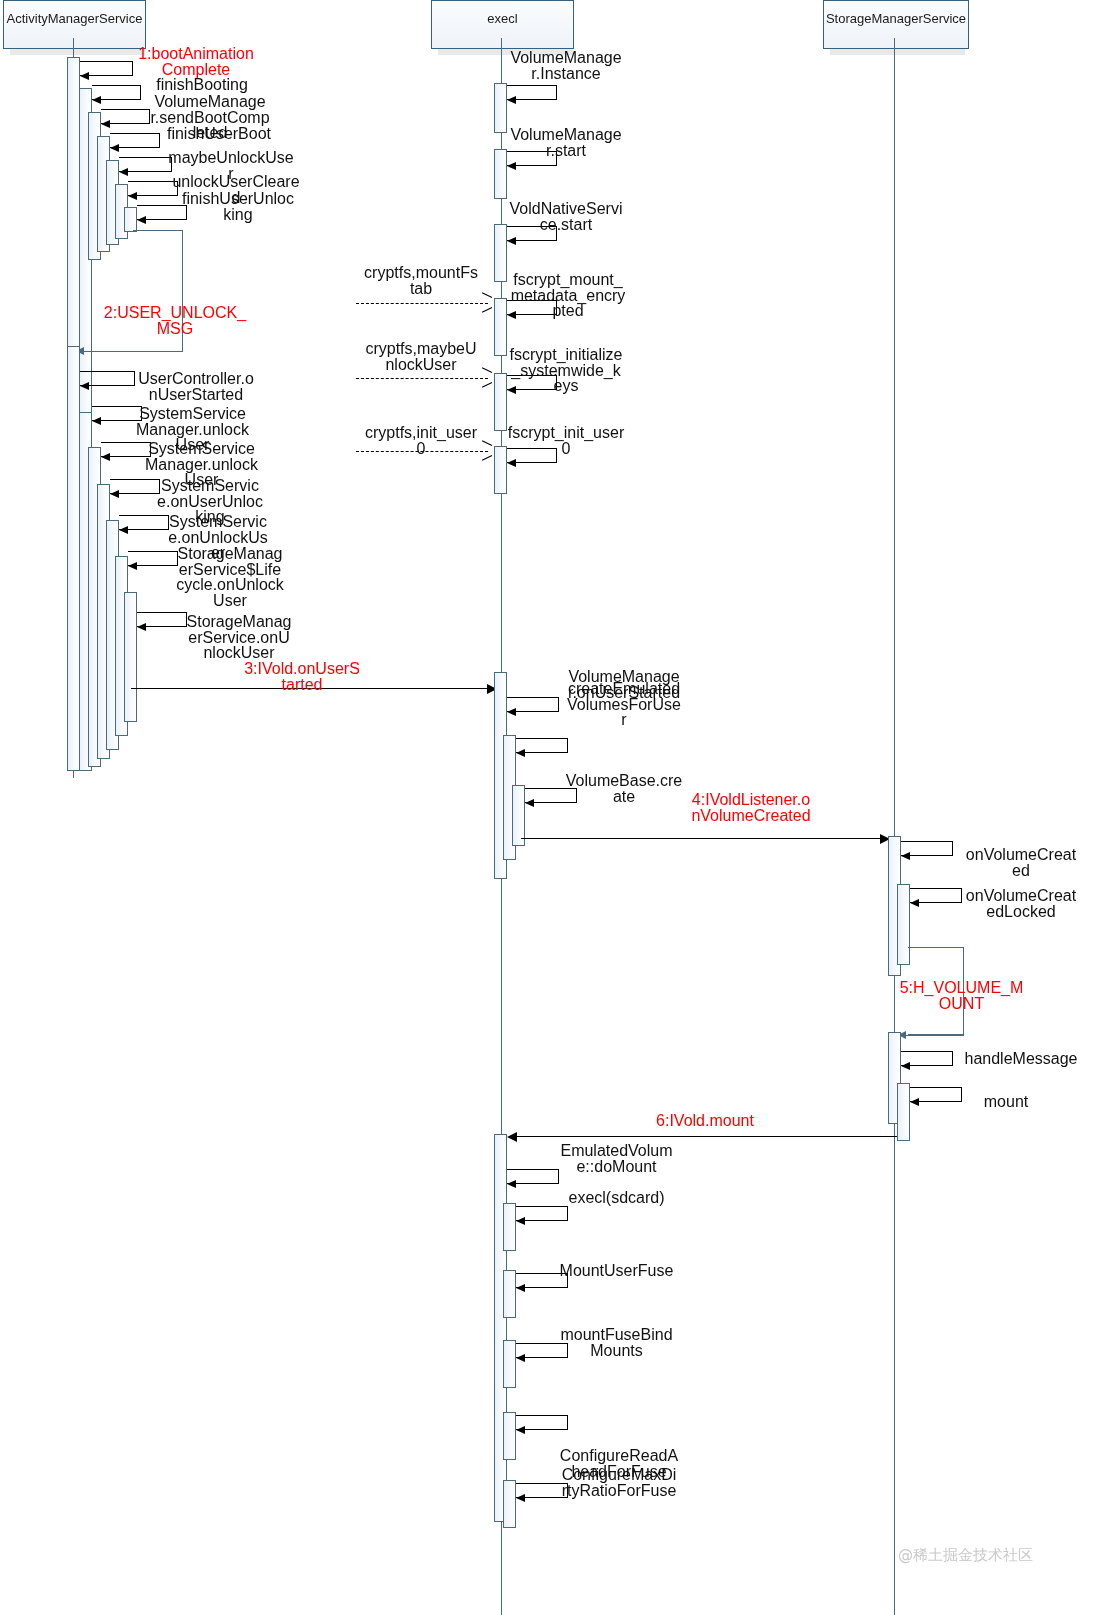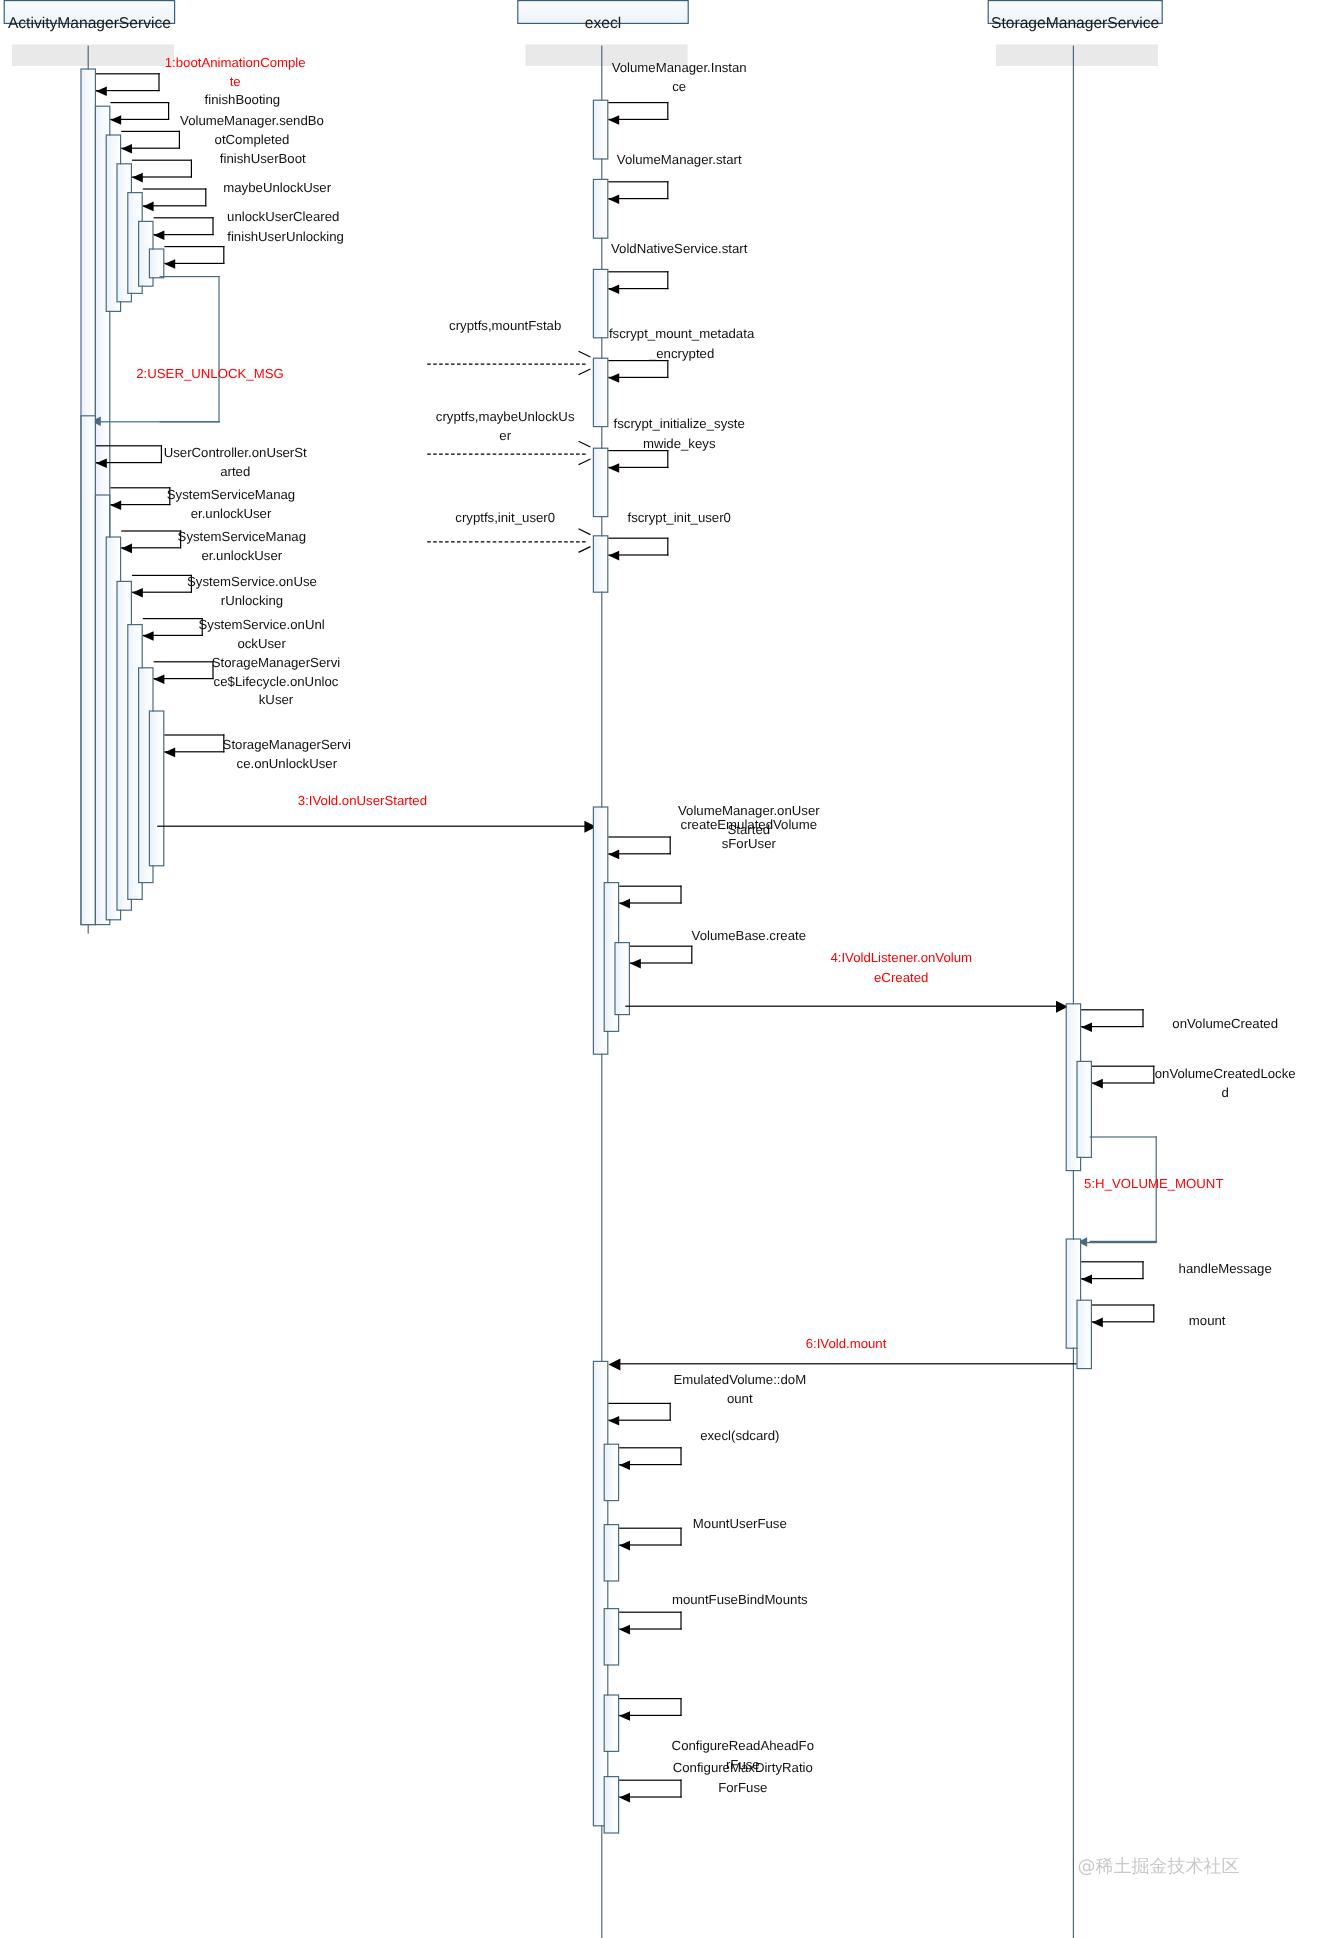--- a/index.html
+++ b/index.html
@@ -18,21 +18,21 @@
   
   .head-box{
     position:absolute;
     box-sizing:border-box;
     border:1px solid #35617f;
     background:linear-gradient(to bottom,#fbfdff 0%,#eef3f8 100%);
     color:#1a1a1a;
     font-size:13px;
     text-align:center;
     line-height:36px;
-    height:20px;
+    height:49px;
     white-space:nowrap;
   }
   .head-shadow{
     position:absolute;
     background:#e9e9e9;
     height:18px;
   }
   
   .lifeline{
     position:absolute;
@@ -58,21 +58,21 @@
   .arrowhead{
     position:absolute;
     width:0;height:0;
     border-top:4.5px solid transparent;
     border-bottom:4.5px solid transparent;
     border-right:9px solid #000000;
   }
   
   .lbl{
     position:absolute;
-    font-size:11px;
+    font-size:16px;
     color:#111111;
     text-align:center;
     line-height:15.5px;
     white-space:normal;
     word-break:break-all;
   }
   .lbl.red{color:#ff0000;}
   
   .harrow{
     position:absolute;

